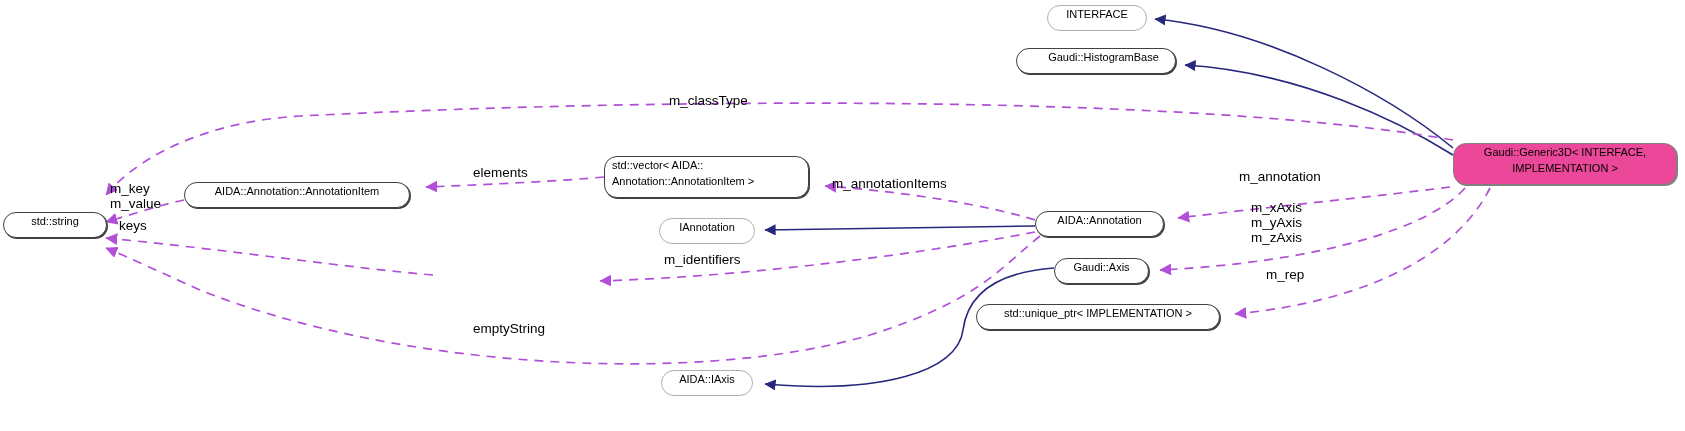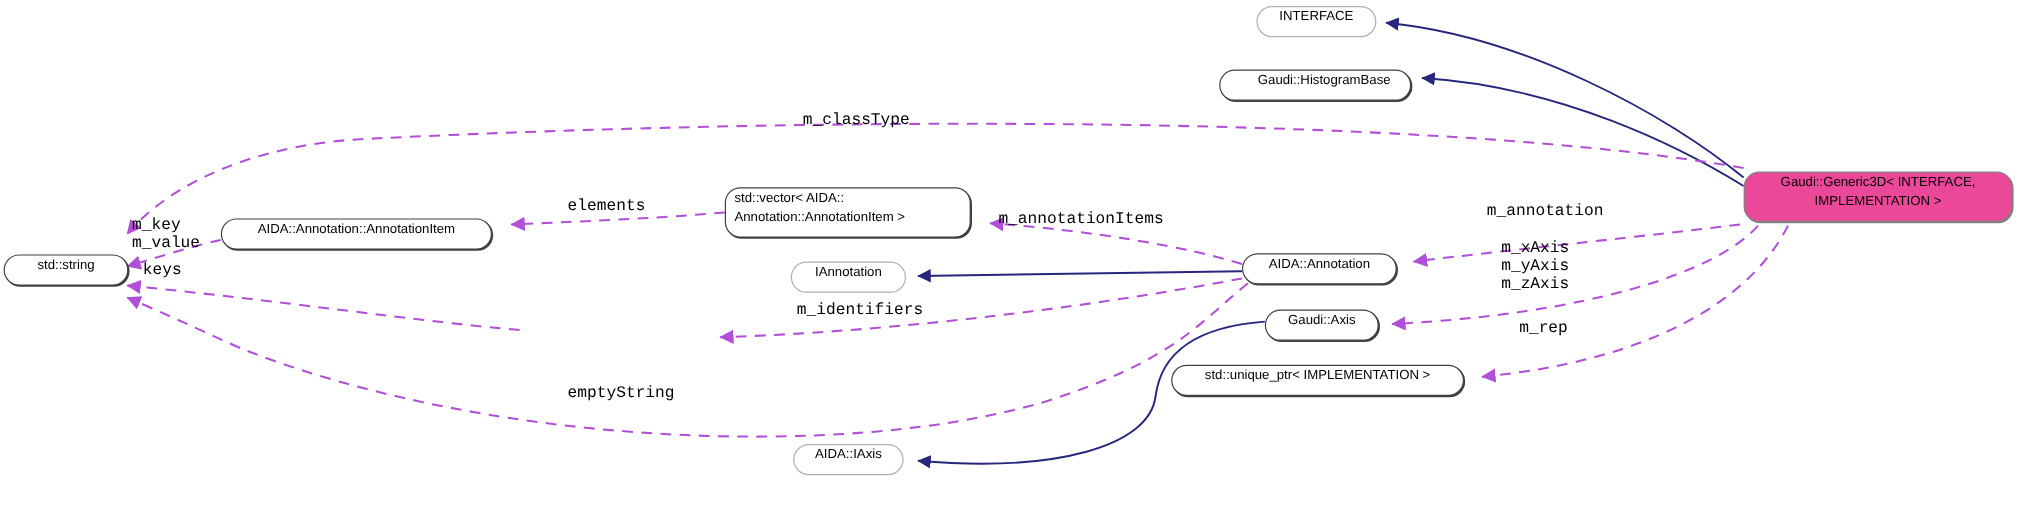--- a/index.html
+++ b/index.html
@@ -52,21 +52,20 @@
     box-shadow: 1px 1px 0 0 #808080;
   }
   .edge-label {
     position: absolute;
     font-size: 13.5px;
     line-height: 15px;
     color: #000000;
     white-space: pre;
     text-align: center;
     background: transparent;
-    font-family: Liberation Mono, monospace;
   }
 </style>
 </head>
 <body>
 
 <div id="canvas">
 
   <svg id="edges" viewBox="0 0 1685 431" width="1685" height="431" xmlns="http://www.w3.org/2000/svg">
     <defs>
       <marker id="arrowInherit" viewBox="0 0 10 10" refX="9.5" refY="5" markerWidth="7" markerHeight="7" orient="auto-start-reverse">
@@ -95,21 +94,21 @@
       <path d="M 604 177 C 560 181 500 184 426 187" marker-end="url(#arrowUse)"></path>
       <path d="M 184 200 C 160 205 130 215 106 222" marker-end="url(#arrowUse)"></path>
       <path d="M 433 275 C 350 268 230 250 106 238" marker-end="url(#arrowUse)"></path>
     </g>
   </svg>
 
   <div class="node faint" style="left:1047px; top:5px; width:100px; height:26px;">
     <span>INTERFACE</span>
   </div>
 
-  <div class="node solid" style="left:1016px; top:58px; width:160px; height:26px;padding-left:22px;">
+  <div class="node solid" style="left:1016px; top:48px; width:160px; height:26px;padding-left:22px;">
     <span>Gaudi::HistogramBase</span>
   </div>
 
   <div class="node highlight" style="left:1453px; top:143px; width:224px; height:42px;">
     <span>Gaudi::Generic3D&lt; INTERFACE,
 IMPLEMENTATION &gt;</span>
   </div>
 
   <div class="node solid" style="left:184px; top:182px; width:226px; height:26px;">
     <span>AIDA::Annotation::AnnotationItem</span>

